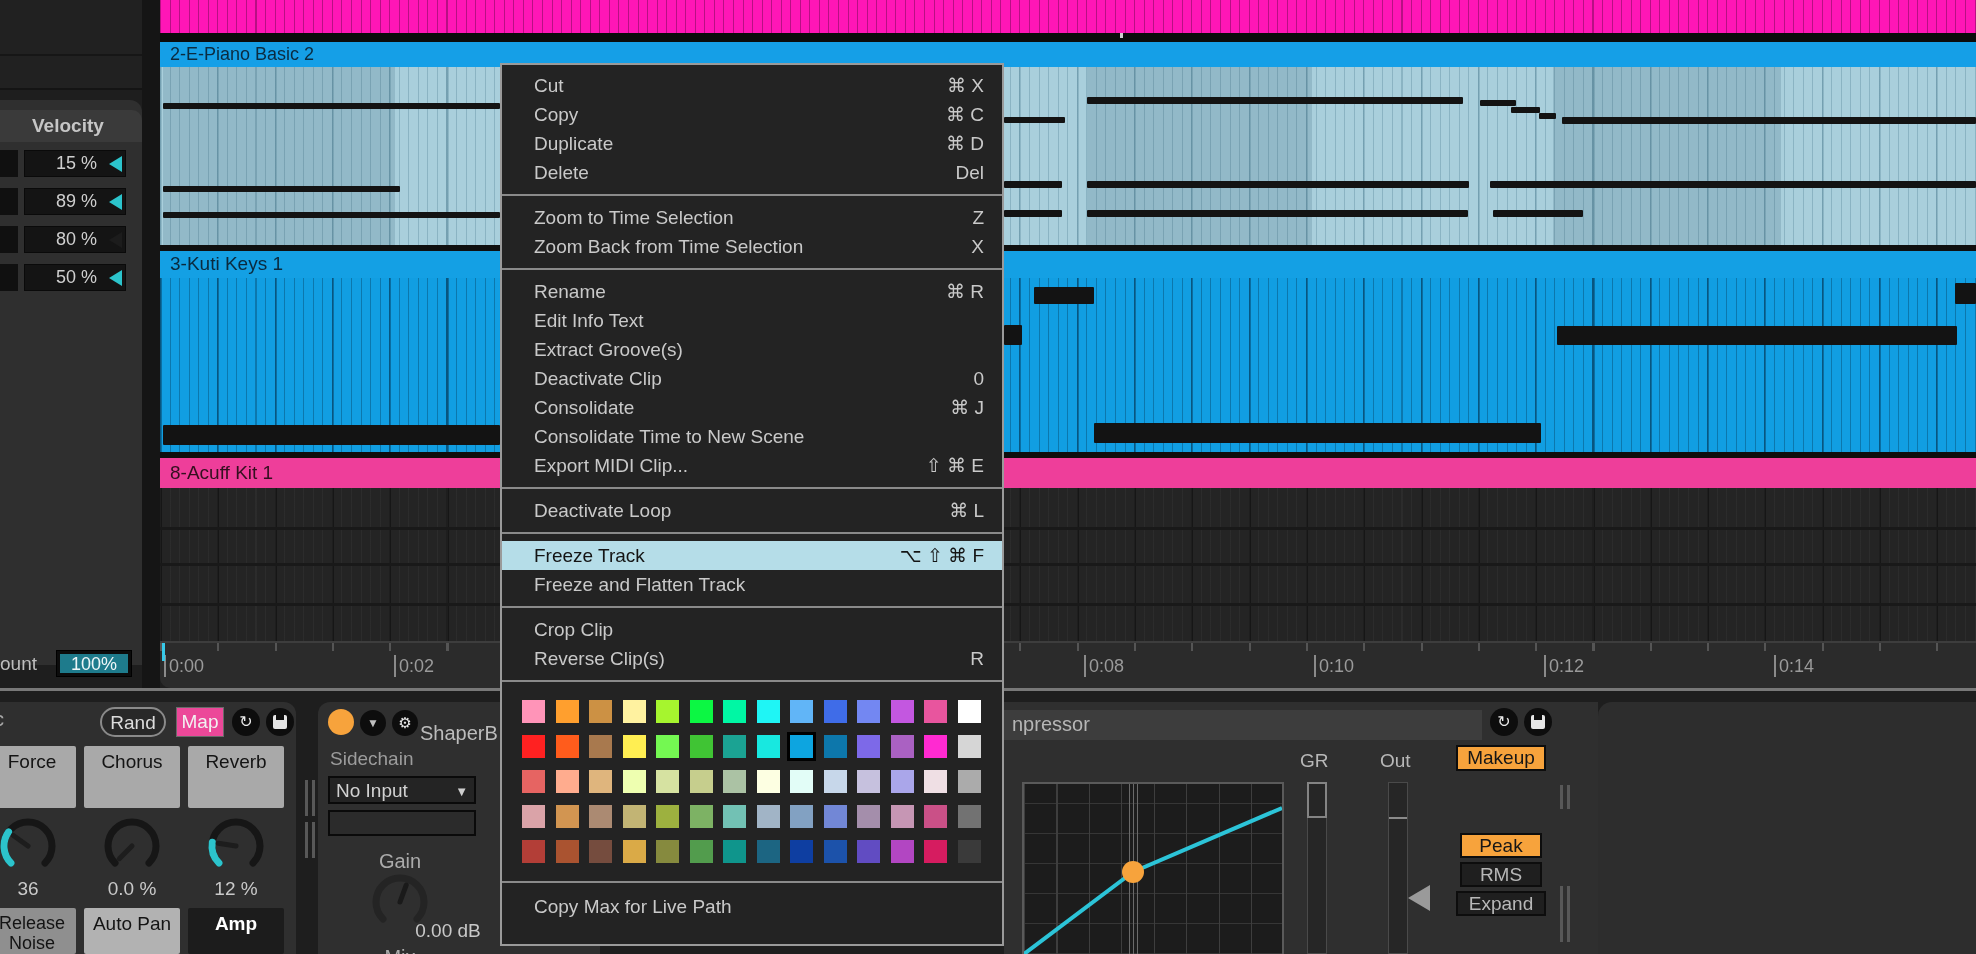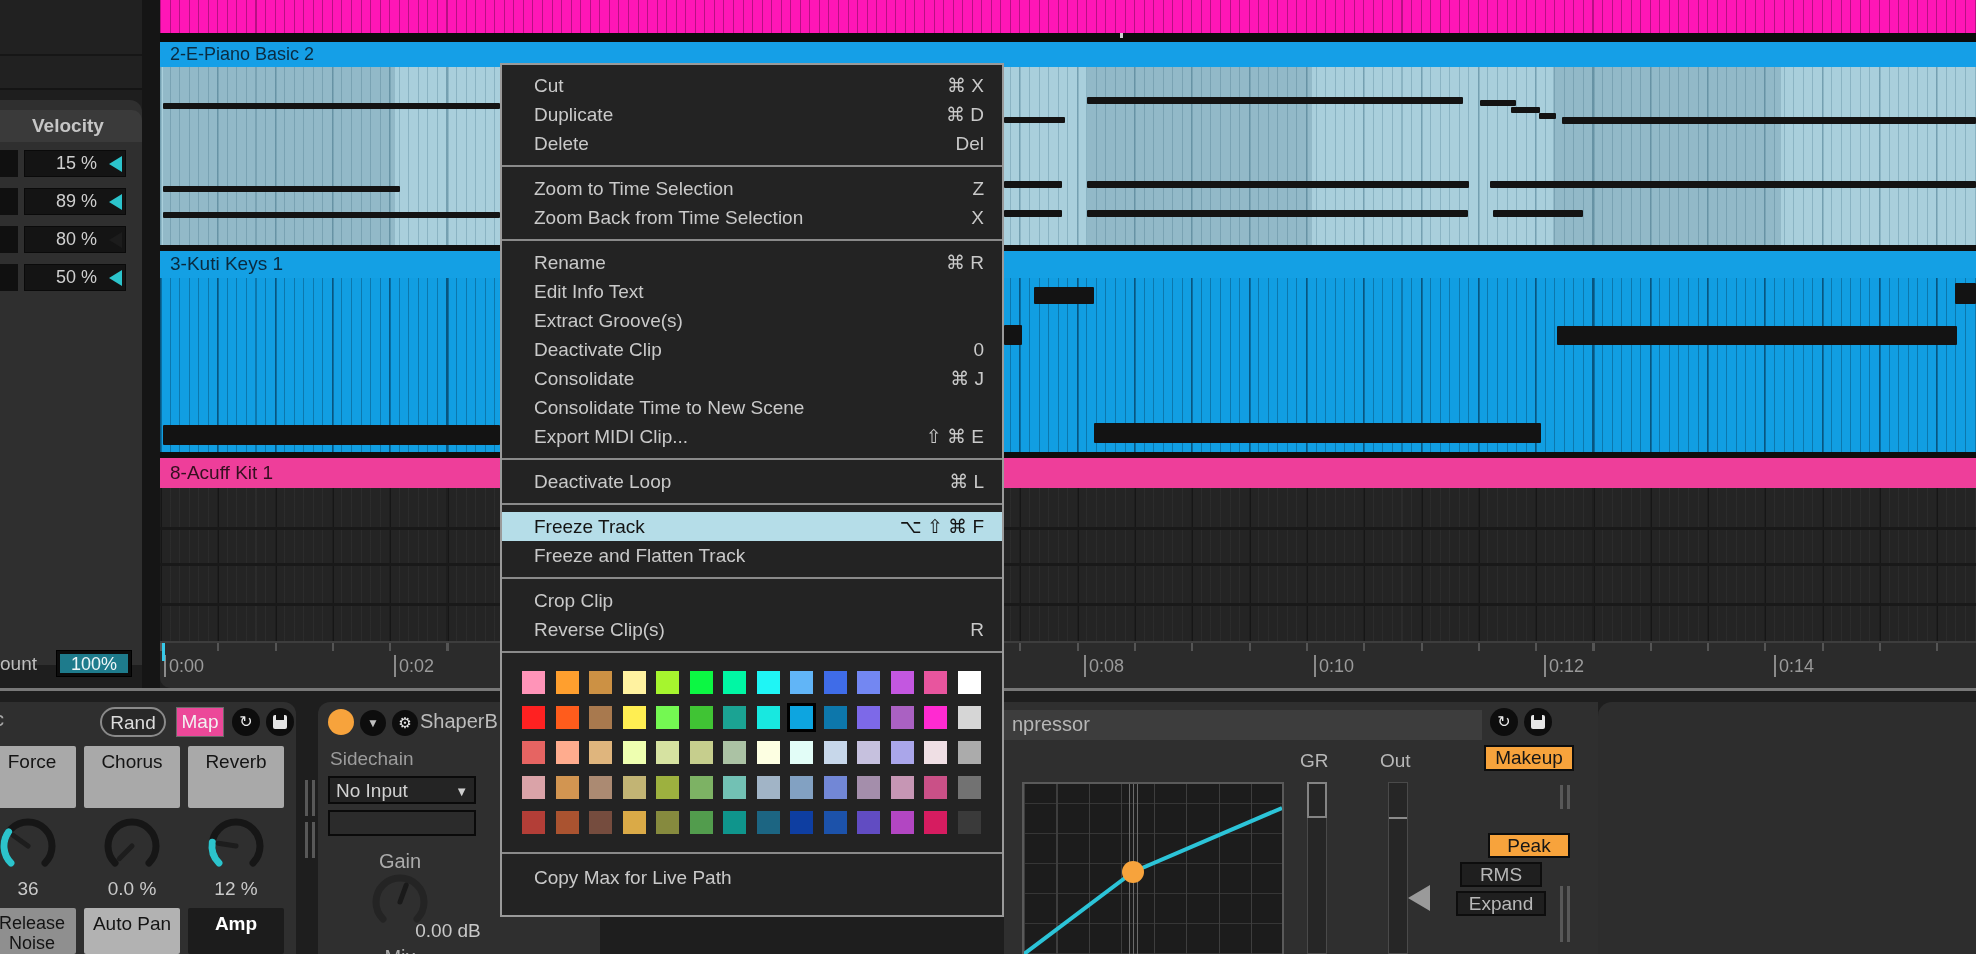--- a/index.html
+++ b/index.html
@@ -83,21 +83,21 @@
   #map-btn{position:absolute;left:176px;top:5px;width:48px;height:30px;background:#ec4899;border:1px solid #6a6a6a;
     color:#f2f2f2;font-size:19px;text-align:center;line-height:28px;box-sizing:border-box;}
   #dev-left-sync{left:232px;top:6px;}
   #dev-left-save{left:266px;top:6px;}
   #scroll-left{position:absolute;left:305px;top:780px;width:10px;height:78px;}
   .scroll-bars{position:absolute;width:10px;border-left:3px solid #585858;border-right:3px solid #585858;box-sizing:border-box;}
 
   
   #dev-shaper{left:318px;top:702px;width:282px;height:252px;border-radius:12px 0 0 0;}
   #shaper-on{position:absolute;left:10px;top:7px;width:26px;height:26px;border-radius:50%;background:#f7a33c;}
-  #shaper-title{position:absolute;left:102px;top:8px;color:#bcbcbc;font-size:20px;}
+  #shaper-title{position:absolute;left:102px;top:20px;color:#bcbcbc;font-size:20px;}
   #sidechain-label{position:absolute;left:12px;top:46px;color:#9c9c9c;font-size:19px;}
   #sidechain-select{position:absolute;left:10px;top:74px;width:148px;height:28px;background:#242424;border:2px solid #0a0a0a;box-sizing:border-box;}
   #sidechain-value{position:absolute;left:6px;top:2px;color:#d2d2d2;font-size:19px;}
   #sidechain-caret{position:absolute;right:6px;top:6px;color:#cfcfcf;font-size:13px;}
   #sidechain-extra{position:absolute;left:10px;top:108px;width:148px;height:26px;background:#2b2b2b;border:2px solid #0a0a0a;box-sizing:border-box;}
   #gain-label{position:absolute;left:0px;top:148px;width:164px;text-align:center;color:#ababab;font-size:20px;}
   #gain-value{left:0px;top:218px;width:164px;margin-left:48px;}
   #mix-label{position:absolute;left:0px;top:244px;width:164px;text-align:center;color:#ababab;font-size:20px;}
 
   
@@ -108,21 +108,21 @@
     background-image:repeating-linear-gradient(90deg, #3e3e3e 0 1px, transparent 1px 32.5px),
                      repeating-linear-gradient(0deg, #363636 0 1px, transparent 1px 30px);}
   .thresh-line{position:absolute;top:0;width:1px;height:172px;background:#6a6a6a;}
   #comp-curve{position:absolute;left:0;top:0;}
   .meter-label{position:absolute;top:48px;color:#b8b8b8;font-size:19px;}
   .meter{position:absolute;top:80px;width:20px;height:172px;background:#262626;border:1px solid #4a4a4a;box-sizing:border-box;}
   .meter-top{position:absolute;left:-1px;top:-1px;width:20px;height:36px;border:2px solid #848484;box-sizing:border-box;}
   .meter-tick{position:absolute;left:0;top:34px;width:100%;height:2px;background:#8a8a8a;}
   #comp-arrow{position:absolute;left:404px;top:183px;width:0;height:0;border-top:13px solid transparent;border-bottom:13px solid transparent;border-right:22px solid #9a9a9a;}
   .comp-btn{position:absolute;font-size:19px;text-align:center;box-sizing:border-box;border:2px solid #0d0d0d;}
-  .comp-btn.orange{background:#f7a33c;color:#161616;margin-left:28px;}
+  .comp-btn.orange{background:#f7a33c;color:#161616;}
   .comp-btn.dark{background:#1f1f1f;color:#b8b8b8;}
   #scroll-comp-a{position:absolute;left:556px;top:83px;height:24px;}
   #scroll-comp-b{position:absolute;left:556px;top:184px;height:56px;}
   #dev-empty{left:1598px;top:702px;width:378px;height:252px;background:#2d2d2d;border-radius:14px 0 0 0;}
 
   
   #context-menu{left:500px;top:63px;width:504px;background:#232323;border:2px solid #9a9a9a;box-sizing:border-box;z-index:50;
     padding-top:6px;}
   .menu-sep{border-top:2px solid #8a8a8a;margin:7px 0;}
   .menu-item{height:29px;display:flex;justify-content:space-between;align-items:center;padding:0 18px 0 32px;
@@ -351,20 +351,24 @@
 
 <div class="panel" id="dev-empty"></div>
 
 <div class="abs" id="context-menu">
   <div id="menu-sections">
       <div class="menu-item">
         <span>Cut</span>
         <span class="sc">⌘ X</span>
       </div>
       <div class="menu-item">
+        <span>Copy</span>
+        <span class="sc">⌘ C</span>
+      </div>
+      <div class="menu-item">
         <span>Duplicate</span>
         <span class="sc">⌘ D</span>
       </div>
       <div class="menu-item">
         <span>Delete</span>
         <span class="sc">Del</span>
       </div>
       <div class="menu-sep"></div>
       <div class="menu-item">
         <span>Zoom to Time Selection</span>

